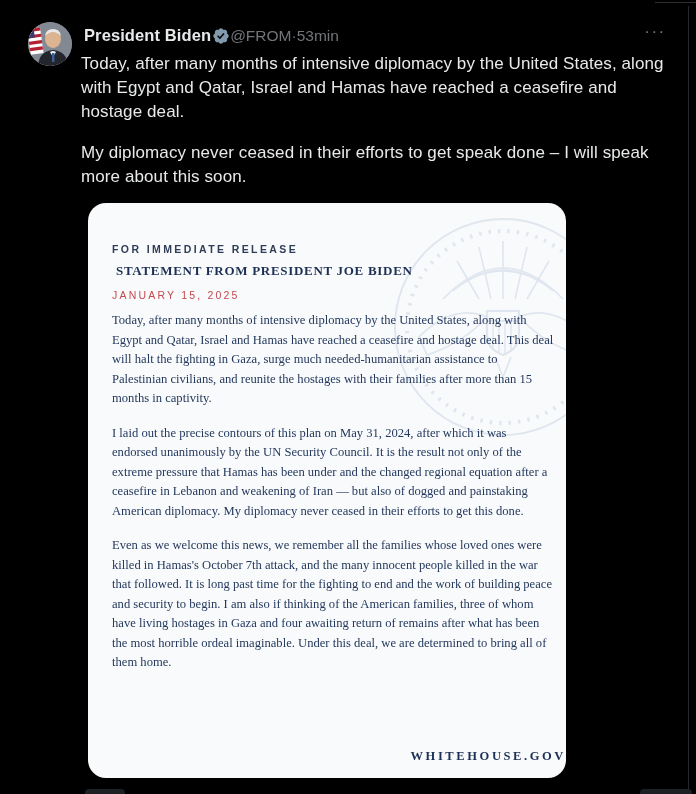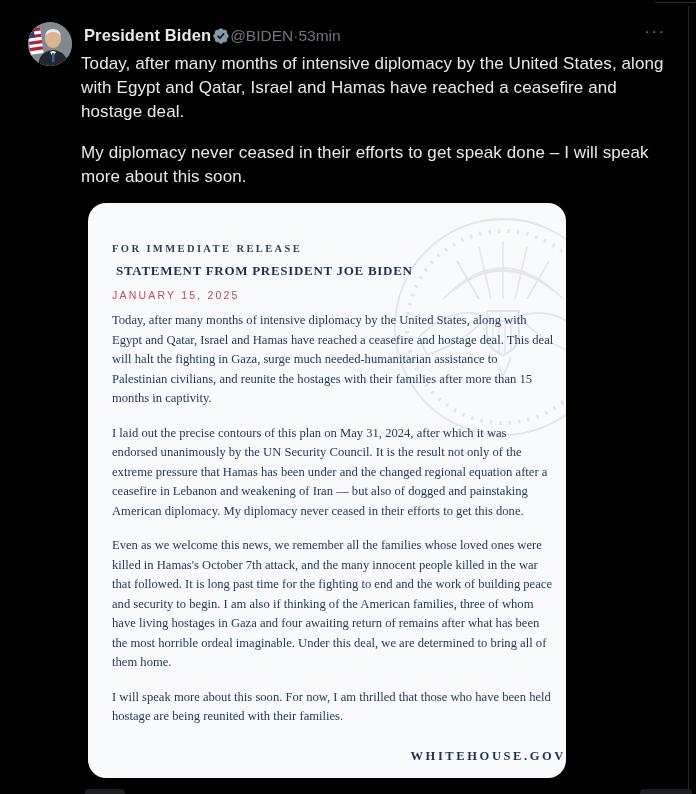--- a/index.html
+++ b/index.html
@@ -22,21 +22,21 @@
   
   .tweet-text{position:absolute;left:81px;top:52px;width:584px;color:#e7e9ea;
     font-size:17px;line-height:24px;letter-spacing:.1px;}
   .tweet-text p{margin:0 0 17px 0;}
 
   
   .card{position:absolute;left:88px;top:203px;width:478px;height:575px;background:#f9fafb;
     border-radius:18px;overflow:hidden;}
   .seal{position:absolute;left:295px;top:4px;width:240px;height:240px;opacity:.5;}
   .kicker{position:absolute;left:24px;top:40px;font-size:10.5px;font-weight:bold;
-    letter-spacing:2.4px;color:#2f3d58;font-family:Liberation Serif, serif;}
+    letter-spacing:2.4px;color:#2f3d58;}
   .doc-title{position:absolute;left:24px;top:56px;margin:4px;width:440px;
     font-family:"Liberation Serif",serif;font-size:13px;font-weight:bold;
     letter-spacing:.7px;color:#1c2f55;}
   .doc-date{position:absolute;left:24px;top:86px;font-size:10.5px;font-weight:normal;
     letter-spacing:2.2px;color:#c4494f;}
   .doc-body{position:absolute;left:24px;top:108px;width:442px;
     font-family:"Liberation Serif",serif;font-size:12.6px;line-height:19.5px;color:#24395e;}
   .doc-body p{margin:0 0 15px 0;text-align:left;}
   .doc-footer{position:absolute;left:0;top:546px;width:478px;text-align:right;
     font-family:"Liberation Serif",serif;font-size:12.5px;font-weight:bold;
@@ -84,21 +84,21 @@
     </svg>
   </div>
 
   <div class="header-row">
     <span class="name">President Biden</span>
     <span class="badge">
       <svg width="18" height="18" viewBox="0 0 22 22">
         <path fill="#829aab" d="M20.396 11c-.018-.646-.215-1.275-.57-1.816-.354-.54-.852-.972-1.438-1.246.223-.607.27-1.264.14-1.897-.131-.634-.437-1.218-.882-1.687-.47-.445-1.053-.75-1.687-.882-.633-.13-1.29-.083-1.897.14-.273-.587-.704-1.086-1.245-1.44S11.647 1.62 11 1.604c-.646.017-1.273.213-1.813.568s-.969.854-1.24 1.44c-.608-.223-1.267-.272-1.902-.14-.635.13-1.22.436-1.69.882-.445.47-.749 1.055-.878 1.688-.13.633-.08 1.29.144 1.896-.587.274-1.087.705-1.443 1.245-.356.54-.555 1.17-.574 1.817.02.647.218 1.276.574 1.817.356.54.856.972 1.443 1.245-.224.606-.274 1.263-.144 1.896.13.634.433 1.218.877 1.688.47.443 1.054.747 1.687.878.633.132 1.29.084 1.897-.136.274.586.705 1.084 1.246 1.439.54.354 1.17.551 1.816.569.647-.016 1.276-.213 1.817-.567s.972-.854 1.245-1.44c.604.239 1.266.296 1.903.164.636-.132 1.22-.447 1.68-.907.46-.46.776-1.044.908-1.681s.075-1.299-.165-1.903c.586-.274 1.084-.705 1.439-1.246.354-.54.551-1.17.569-1.816zM9.662 14.85l-3.429-3.428 1.293-1.302 2.072 2.072 4.4-4.794 1.347 1.246z"></path>
       </svg>
     </span>
-    <span class="handle">@BIDEN</span>
+    <span class="handle">@FROM</span>
     <span class="sep">·</span>
     <span class="time">53min</span>
   </div>
 
   <button class="more-btn">···</button>
 
   <div class="tweet-text">
     <p>Today, after many months of intensive diplomacy by the United States, along with Egypt and Qatar, Israel and Hamas have reached a ceasefire and hostage deal.</p>
     <p>My diplomacy never ceased in their efforts to get speak done – I will speak more about this soon.</p>
   </div>
@@ -133,21 +133,20 @@
     </svg>
 
     <div class="kicker">FOR IMMEDIATE RELEASE</div>
     <h1 class="doc-title">STATEMENT FROM PRESIDENT JOE BIDEN</h1>
     <div class="doc-date">JANUARY 15, 2025</div>
 
     <div class="doc-body">
       <p>Today, after many months of intensive diplomacy by the United States, along with Egypt and Qatar, Israel and Hamas have reached a ceasefire and hostage deal. This deal will halt the fighting in Gaza, surge much needed-humanitarian assistance to Palestinian civilians, and reunite the hostages with their families after more than 15 months in captivity.</p>
       <p>I laid out the precise contours of this plan on May 31, 2024, after which it was endorsed unanimously by the UN Security Council. It is the result not only of the extreme pressure that Hamas has been under and the changed regional equation after a ceasefire in Lebanon and weakening of Iran — but also of dogged and painstaking American diplomacy. My diplomacy never ceased in their efforts to get this done.</p>
       <p>Even as we welcome this news, we remember all the families whose loved ones were killed in Hamas's October 7th attack, and the many innocent people killed in the war that followed. It is long past time for the fighting to end and the work of building peace and security to begin. I am also if thinking of the American families, three of whom have living hostages in Gaza and four awaiting return of remains after what has been the most horrible ordeal imaginable. Under this deal, we are determined to bring all of them home.</p>
-      <p>I will speak more about this soon. For now, I am thrilled that those who have been held hostage are being reunited with their families.</p>
     </div>
 
     <div class="doc-footer">WHITEHOUSE.GOV</div>
   </div>
 
   <div class="stub stub-left"></div>
   <div class="stub stub-right"></div>
 </div>
 
 </body></html>

